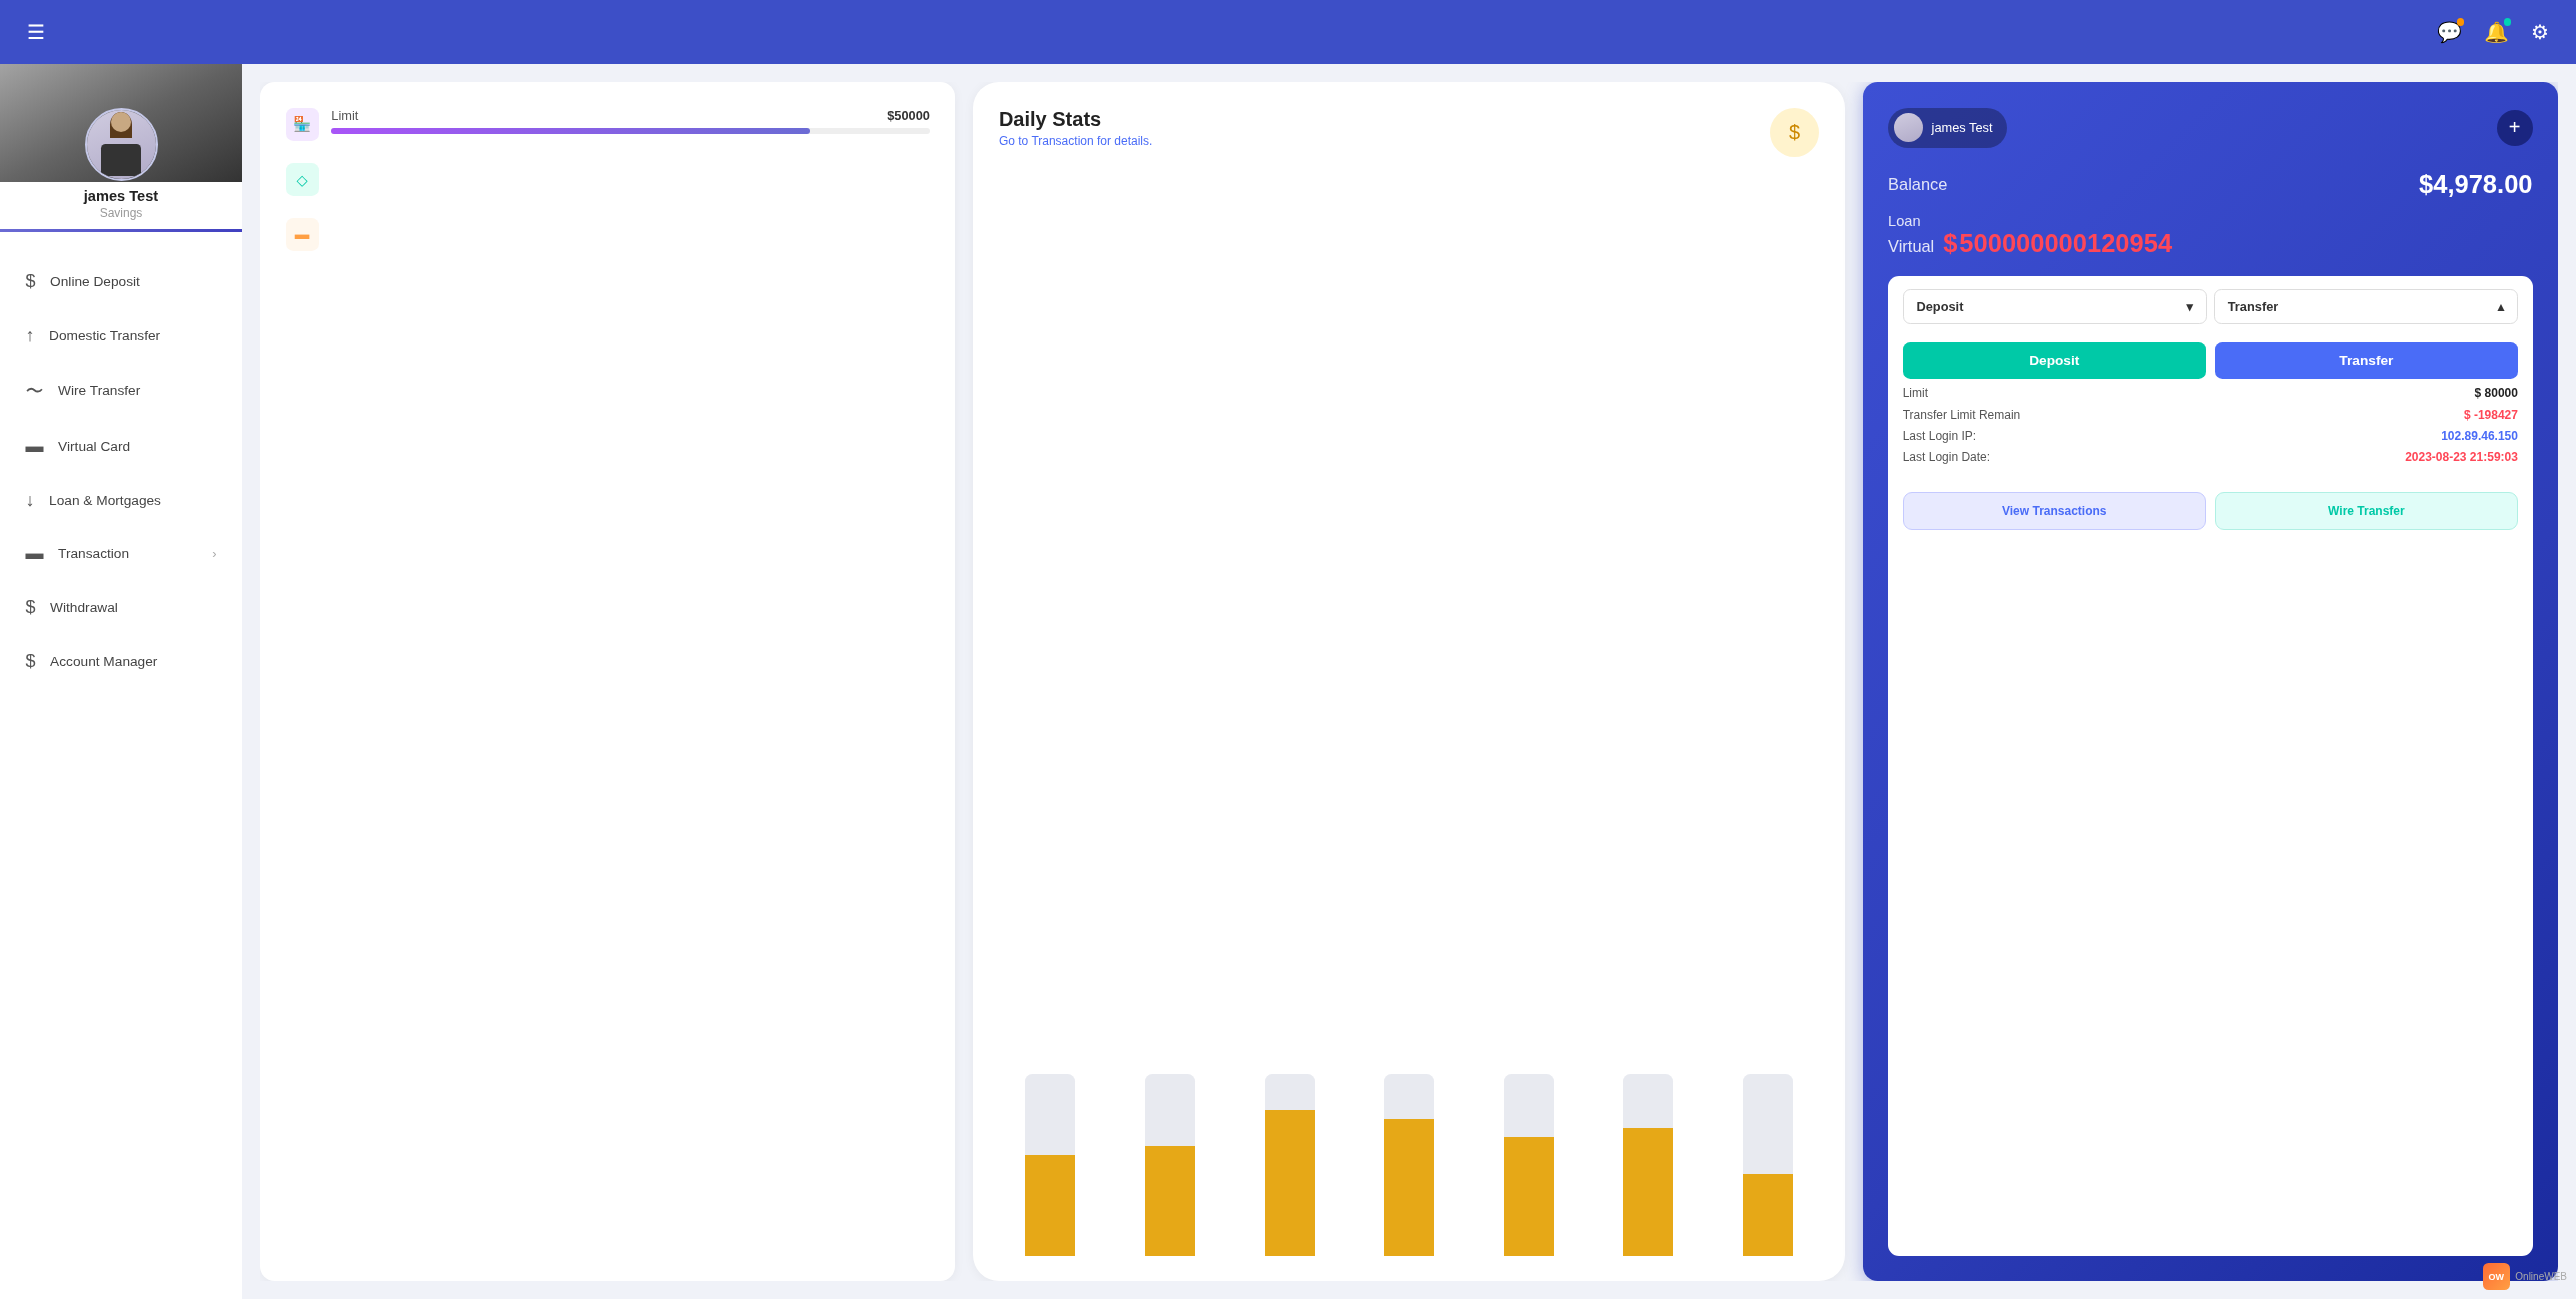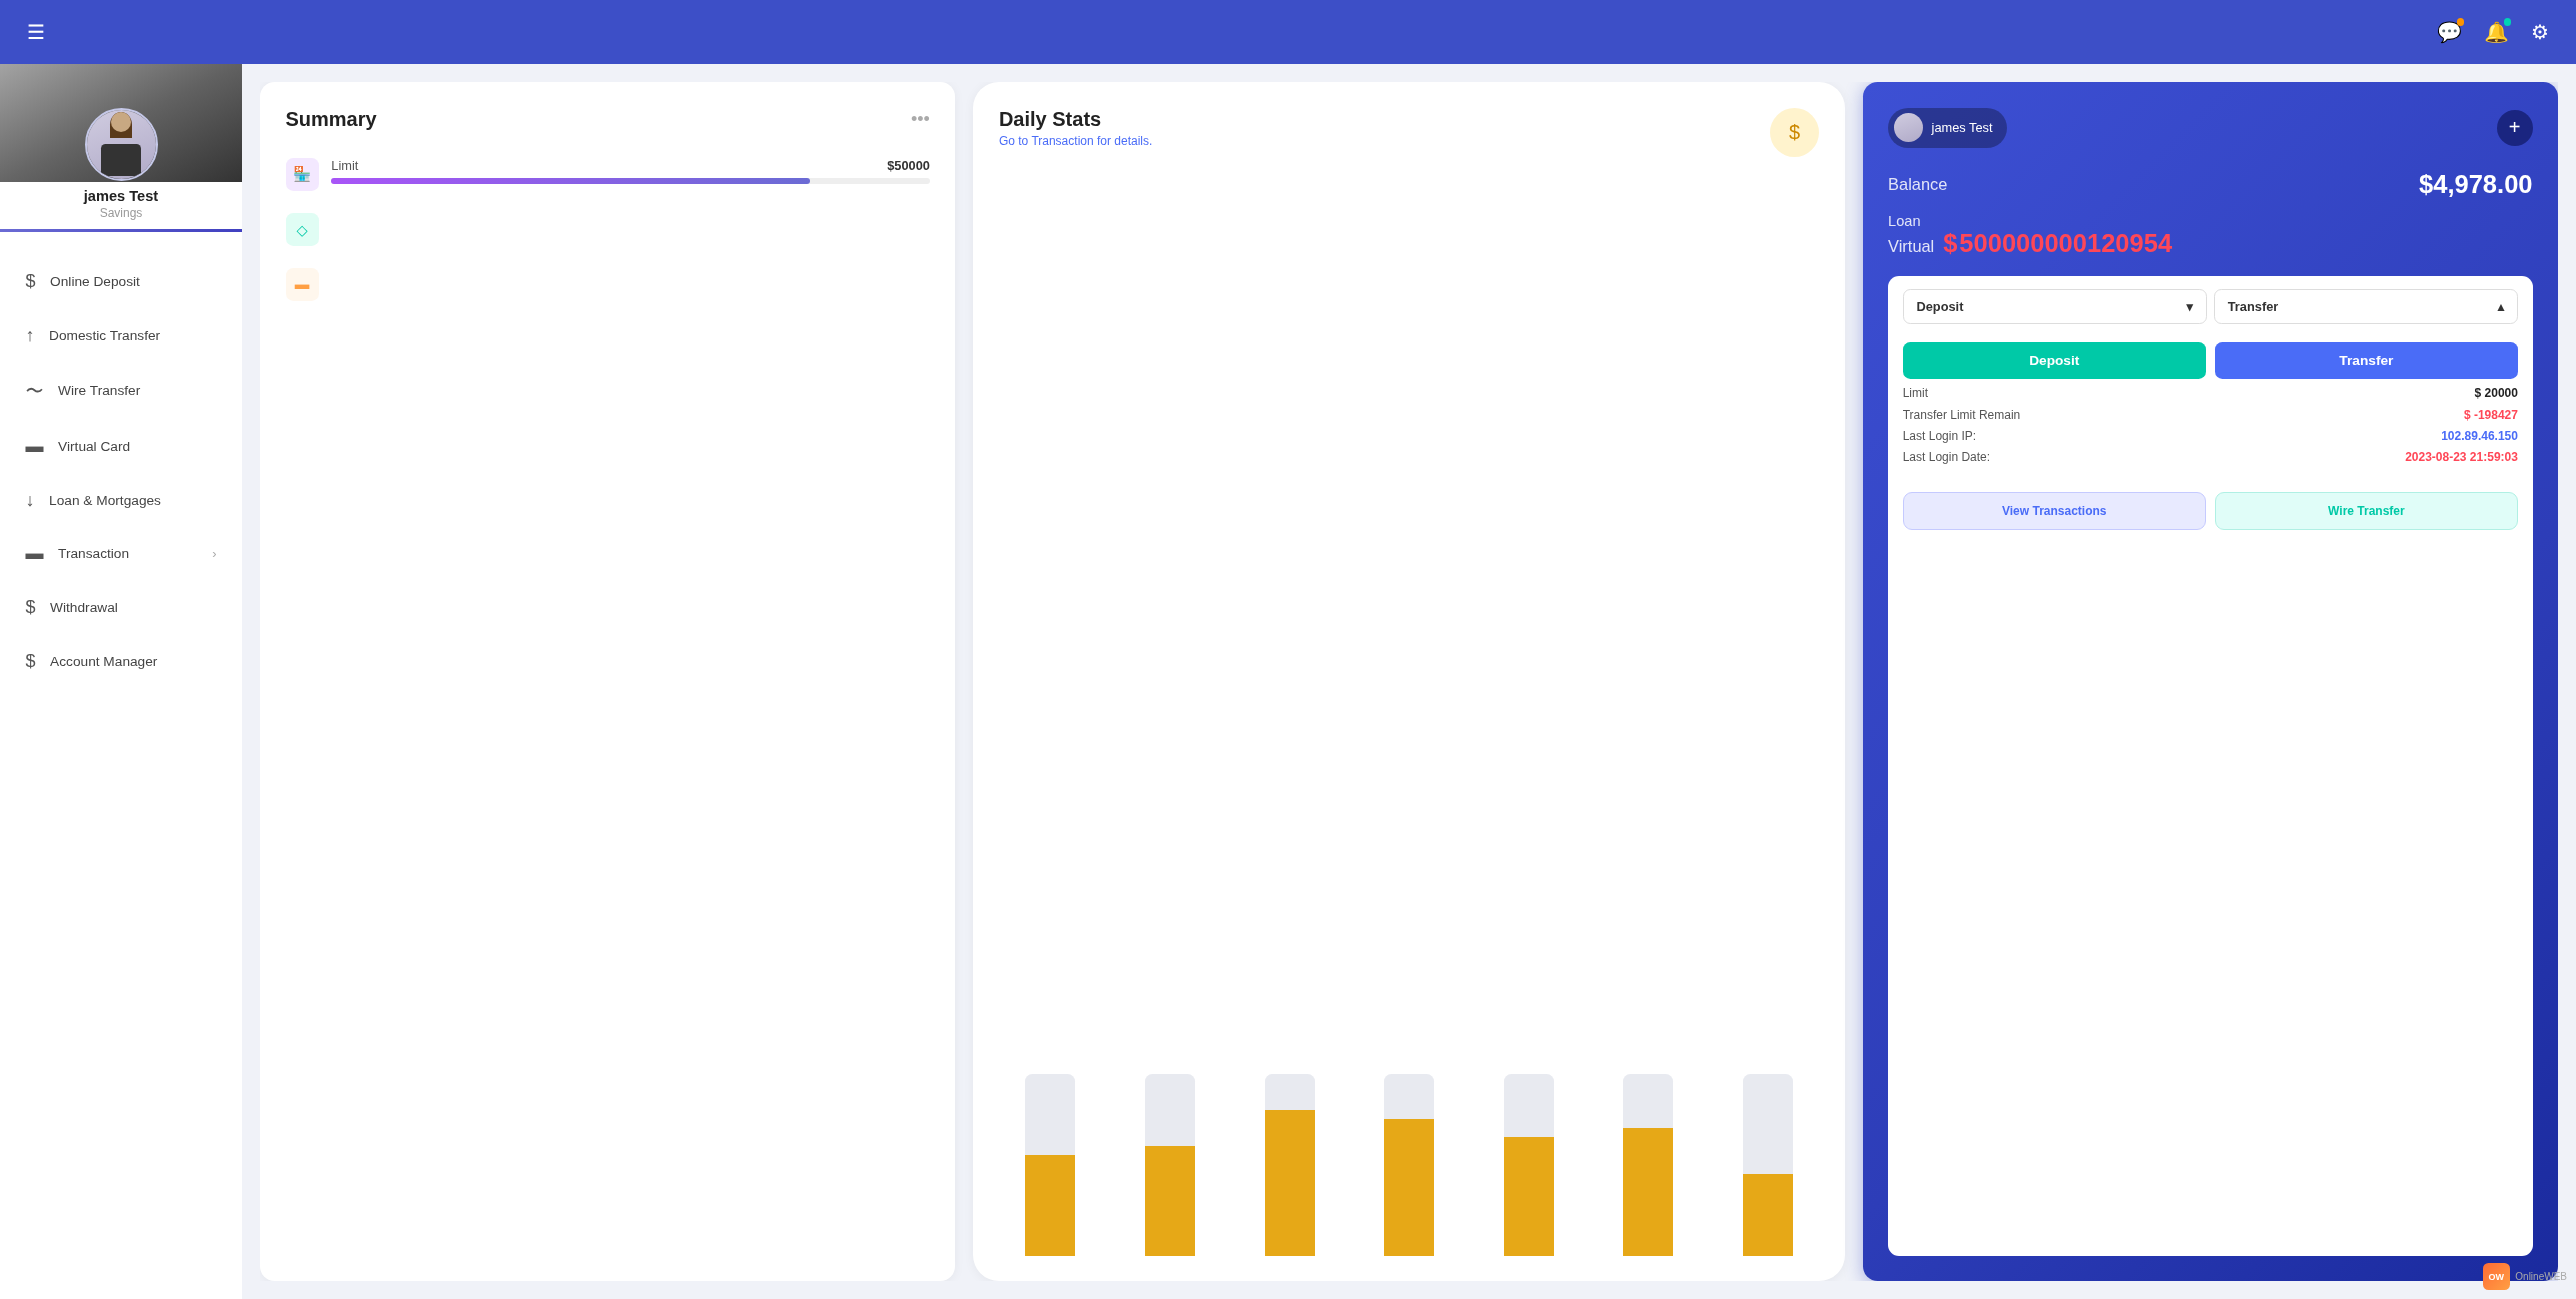--- a/index.html
+++ b/index.html
@@ -479,24 +479,20 @@
         <span class="s-icon">$</span>
         <span>Account Manager</span>
       </div>
     </div>
   </div>
 
   <div class="content-area">
     <div class="cards-row">
 
       <div class="summary-card">
-        <div class="card-header">
-          <span class="card-title">Summary</span>
-          <span class="card-menu">•••</span>
-        </div>
 
         <div class="stat-row">
           <div class="stat-row-inner">
             <div class="stat-icon icon-purple">🏪</div>
             <div class="stat-content">
               <div class="stat-label-row">
                 <span>Limit</span>
                 <span class="stat-value">$50000</span>
               </div>
               <div class="stat-bar-bg">
@@ -609,21 +605,21 @@
           </div>
           <div class="action-buttons">
             <button class="action-btn deposit-btn">Deposit</button>
             <button class="action-btn transfer-btn">Transfer</button>
           </div>
 
 
           <div class="account-details">
             <div class="detail-row">
               <span class="detail-label">Limit</span>
-              <span class="detail-value">$ 20000</span>
+              <span class="detail-value">$ 80000</span>
             </div>
             <div class="detail-row">
               <span class="detail-label">Transfer Limit Remain</span>
               <span class="detail-value red">$ -198427</span>
             </div>
             <div class="detail-row">
               <span class="detail-label">Last Login IP:</span>
               <span class="detail-value link-blue">102.89.46.150</span>
             </div>
             <div class="detail-row">

